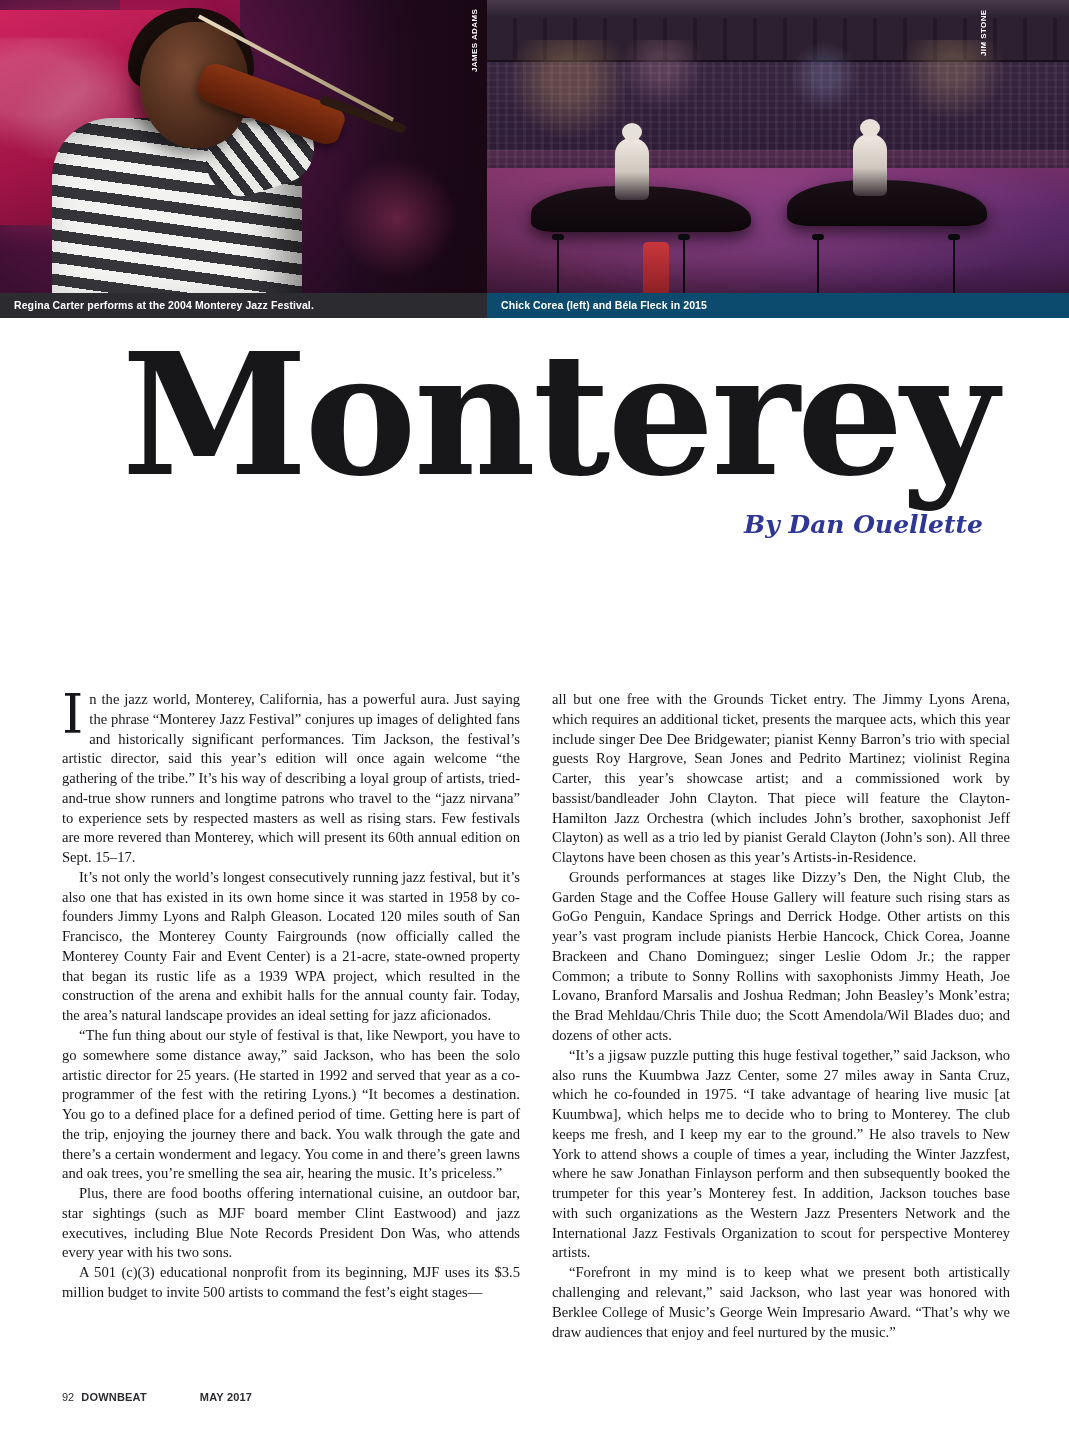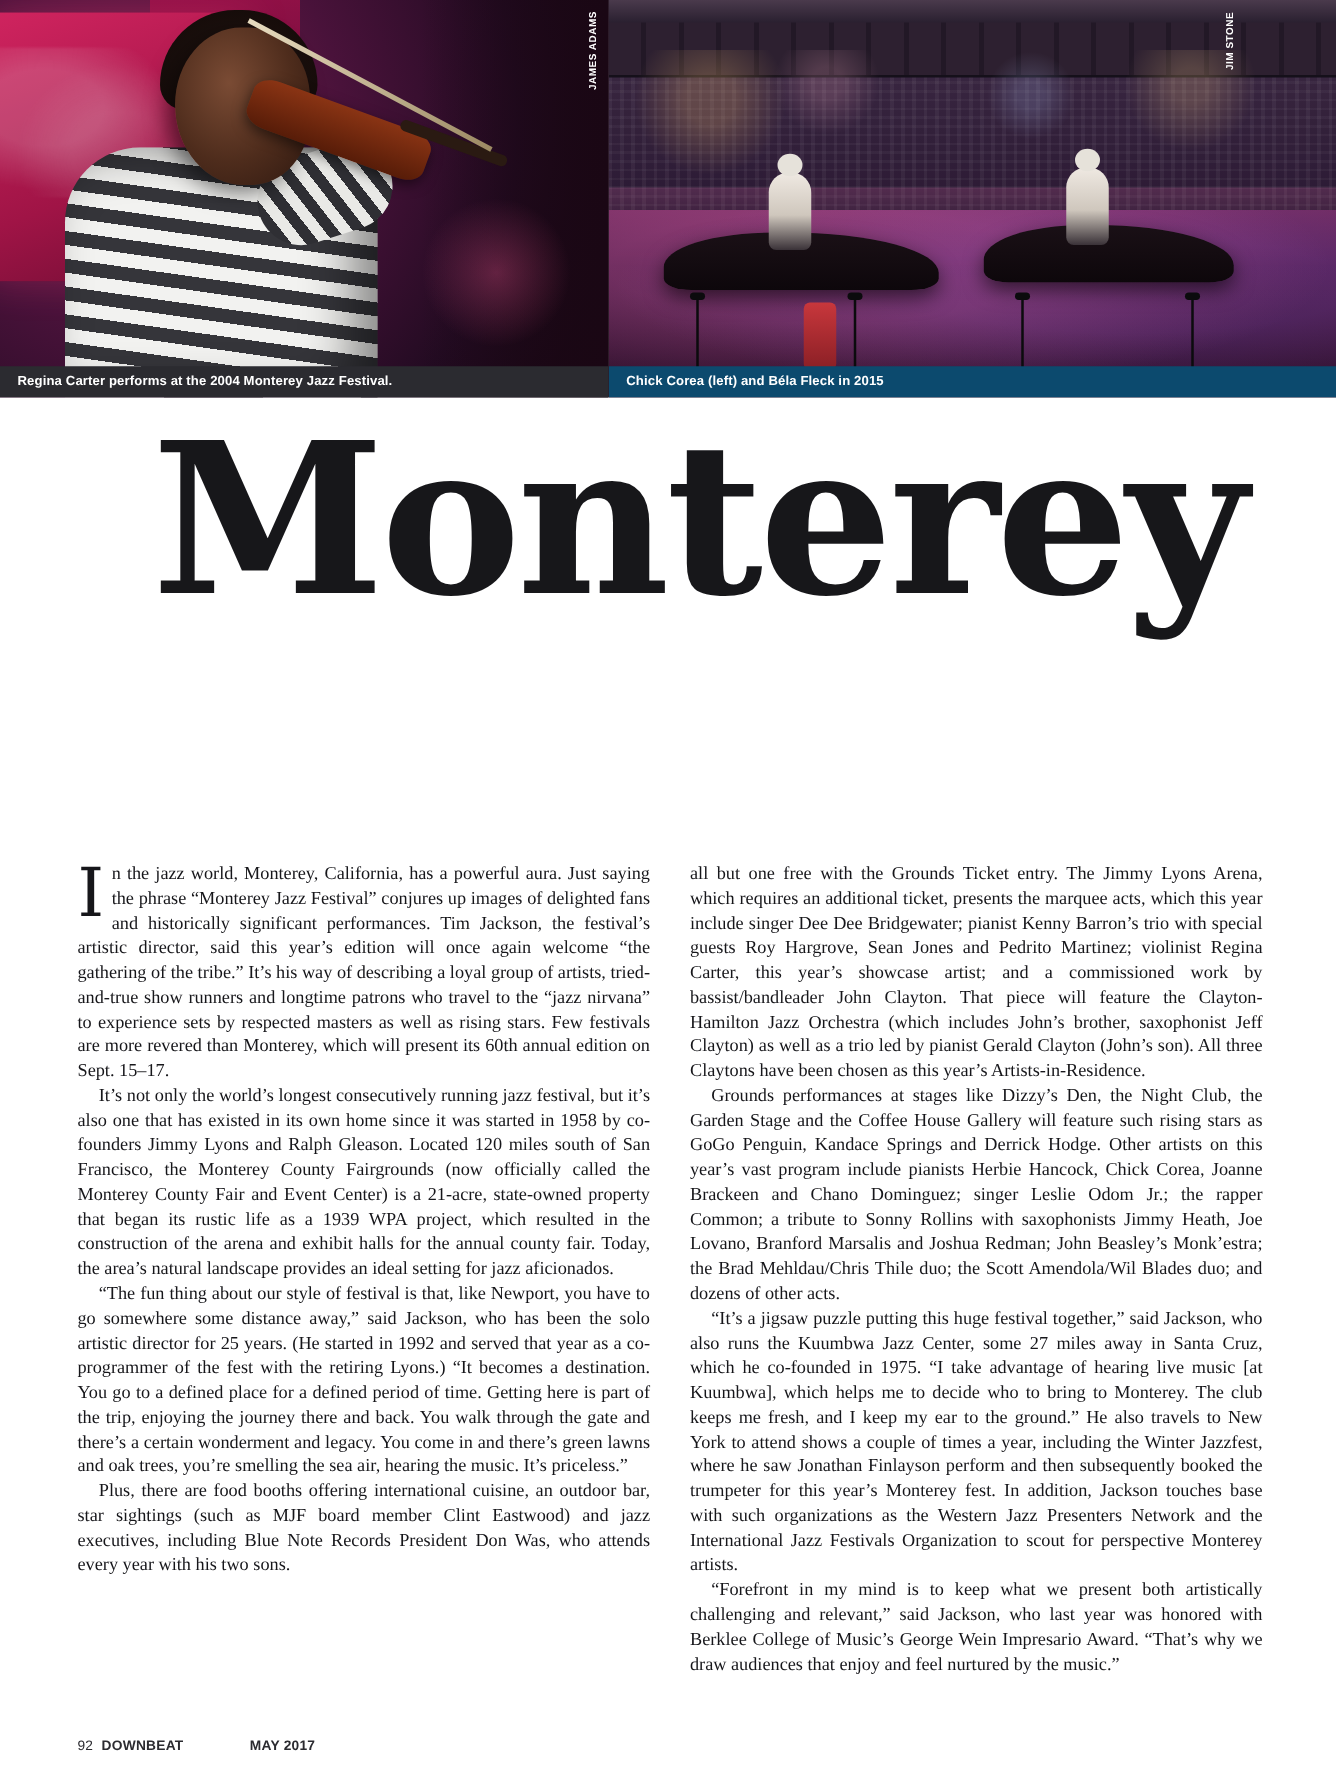--- a/index.html
+++ b/index.html
@@ -397,30 +397,32 @@
     <div class="mic-stand ms2"></div>
     <div class="mic-stand ms3"></div>
     <div class="mic-stand ms4"></div>
     <div class="credit-vert credit-right-photo">JIM STONE</div>
     <div class="caption">Chick Corea (left) and Béla Fleck in 2015</div>
   </div>
 </div>
 
 <div class="headline">
   <div class="hl-line1">Monterey</div>
+  <div class="byline">By Dan Ouellette</div>
 </div>
 
 <div class="columns">
   <div class="col">
     <p class="first">
       <span class="dropcap">I</span><span>n the jazz world, Monterey, California, has a powerful aura. Just saying the phrase “Monterey Jazz Festival” conjures up images of delighted fans and historically significant performances. Tim Jackson, the festival’s artistic director, said this year’s edition will once again welcome “the gathering of the tribe.” It’s his way of describing a loyal group of artists, tried-and-true show runners and longtime patrons who travel to the “jazz nirvana” to experience sets by respected masters as well as rising stars. Few festivals are more revered than Monterey, which will present its 60th annual edition on Sept. 15–17.</span>
     </p>
     <p><span>It’s not only the world’s longest consecutively running jazz festival, but it’s also one that has existed in its own home since it was started in 1958 by co-founders Jimmy Lyons and Ralph Gleason. Located 120 miles south of San Francisco, the Monterey County Fairgrounds (now officially called the Monterey County Fair and Event Center) is a 21-acre, state-owned property that began its rustic life as a 1939 WPA project, which resulted in the construction of the arena and exhibit halls for the annual county fair. Today, the area’s natural landscape provides an ideal setting for jazz aficionados.</span></p>
     <p><span>“The fun thing about our style of festival is that, like Newport, you have to go somewhere some distance away,” said Jackson, who has been the solo artistic director for 25 years. (He started in 1992 and served that year as a co-programmer of the fest with the retiring Lyons.) “It becomes a destination. You go to a defined place for a defined period of time. Getting here is part of the trip, enjoying the journey there and back. You walk through the gate and there’s a certain wonderment and legacy. You come in and there’s green lawns and oak trees, you’re smelling the sea air, hearing the music. It’s priceless.”</span></p>
     <p><span>Plus, there are food booths offering international cuisine, an outdoor bar, star sightings (such as MJF board member Clint Eastwood) and jazz executives, including Blue Note Records President Don Was, who attends every year with his two sons.</span></p>
+    <p><span>A 501 (c)(3) educational nonprofit from its beginning, MJF uses its $3.5 million budget to invite 500 artists to command the fest’s eight stages—</span></p>
   </div>
 
   <div class="col">
     <p class="first"><span>all but one free with the Grounds Ticket entry. The Jimmy Lyons Arena, which requires an additional ticket, presents the marquee acts, which this year include singer Dee Dee Bridgewater; pianist Kenny Barron’s trio with special guests Roy Hargrove, Sean Jones and Pedrito Martinez; violinist Regina Carter, this year’s showcase artist; and a commissioned work by bassist/bandleader John Clayton. That piece will feature the Clayton-Hamilton Jazz Orchestra (which includes John’s brother, saxophonist Jeff Clayton) as well as a trio led by pianist Gerald Clayton (John’s son). All three Claytons have been chosen as this year’s Artists-in-Residence.</span></p>
     <p><span>Grounds performances at stages like Dizzy’s Den, the Night Club, the Garden Stage and the Coffee House Gallery will feature such rising stars as GoGo Penguin, Kandace Springs and Derrick Hodge. Other artists on this year’s vast program include pianists Herbie Hancock, Chick Corea, Joanne Brackeen and Chano Dominguez; singer Leslie Odom Jr.; the rapper Common; a tribute to Sonny Rollins with saxophonists Jimmy Heath, Joe Lovano, Branford Marsalis and Joshua Redman; John Beasley’s Monk’estra; the Brad Mehldau/Chris Thile duo; the Scott Amendola/Wil Blades duo; and dozens of other acts.</span></p>
     <p><span>“It’s a jigsaw puzzle putting this huge festival together,” said Jackson, who also runs the Kuumbwa Jazz Center, some 27 miles away in Santa Cruz, which he co-founded in 1975. “I take advantage of hearing live music [at Kuumbwa], which helps me to decide who to bring to Monterey. The club keeps me fresh, and I keep my ear to the ground.” He also travels to New York to attend shows a couple of times a year, including the Winter Jazzfest, where he saw Jonathan Finlayson perform and then subsequently booked the trumpeter for this year’s Monterey fest. In addition, Jackson touches base with such organizations as the Western Jazz Presenters Network and the International Jazz Festivals Organization to scout for perspective Monterey artists.</span></p>
     <p><span>“Forefront in my mind is to keep what we present both artistically challenging and relevant,” said Jackson, who last year was honored with Berklee College of Music’s George Wein Impresario Award. “That’s why we draw audiences that enjoy and feel nurtured by the music.”</span></p>
   </div>
 </div>
 

